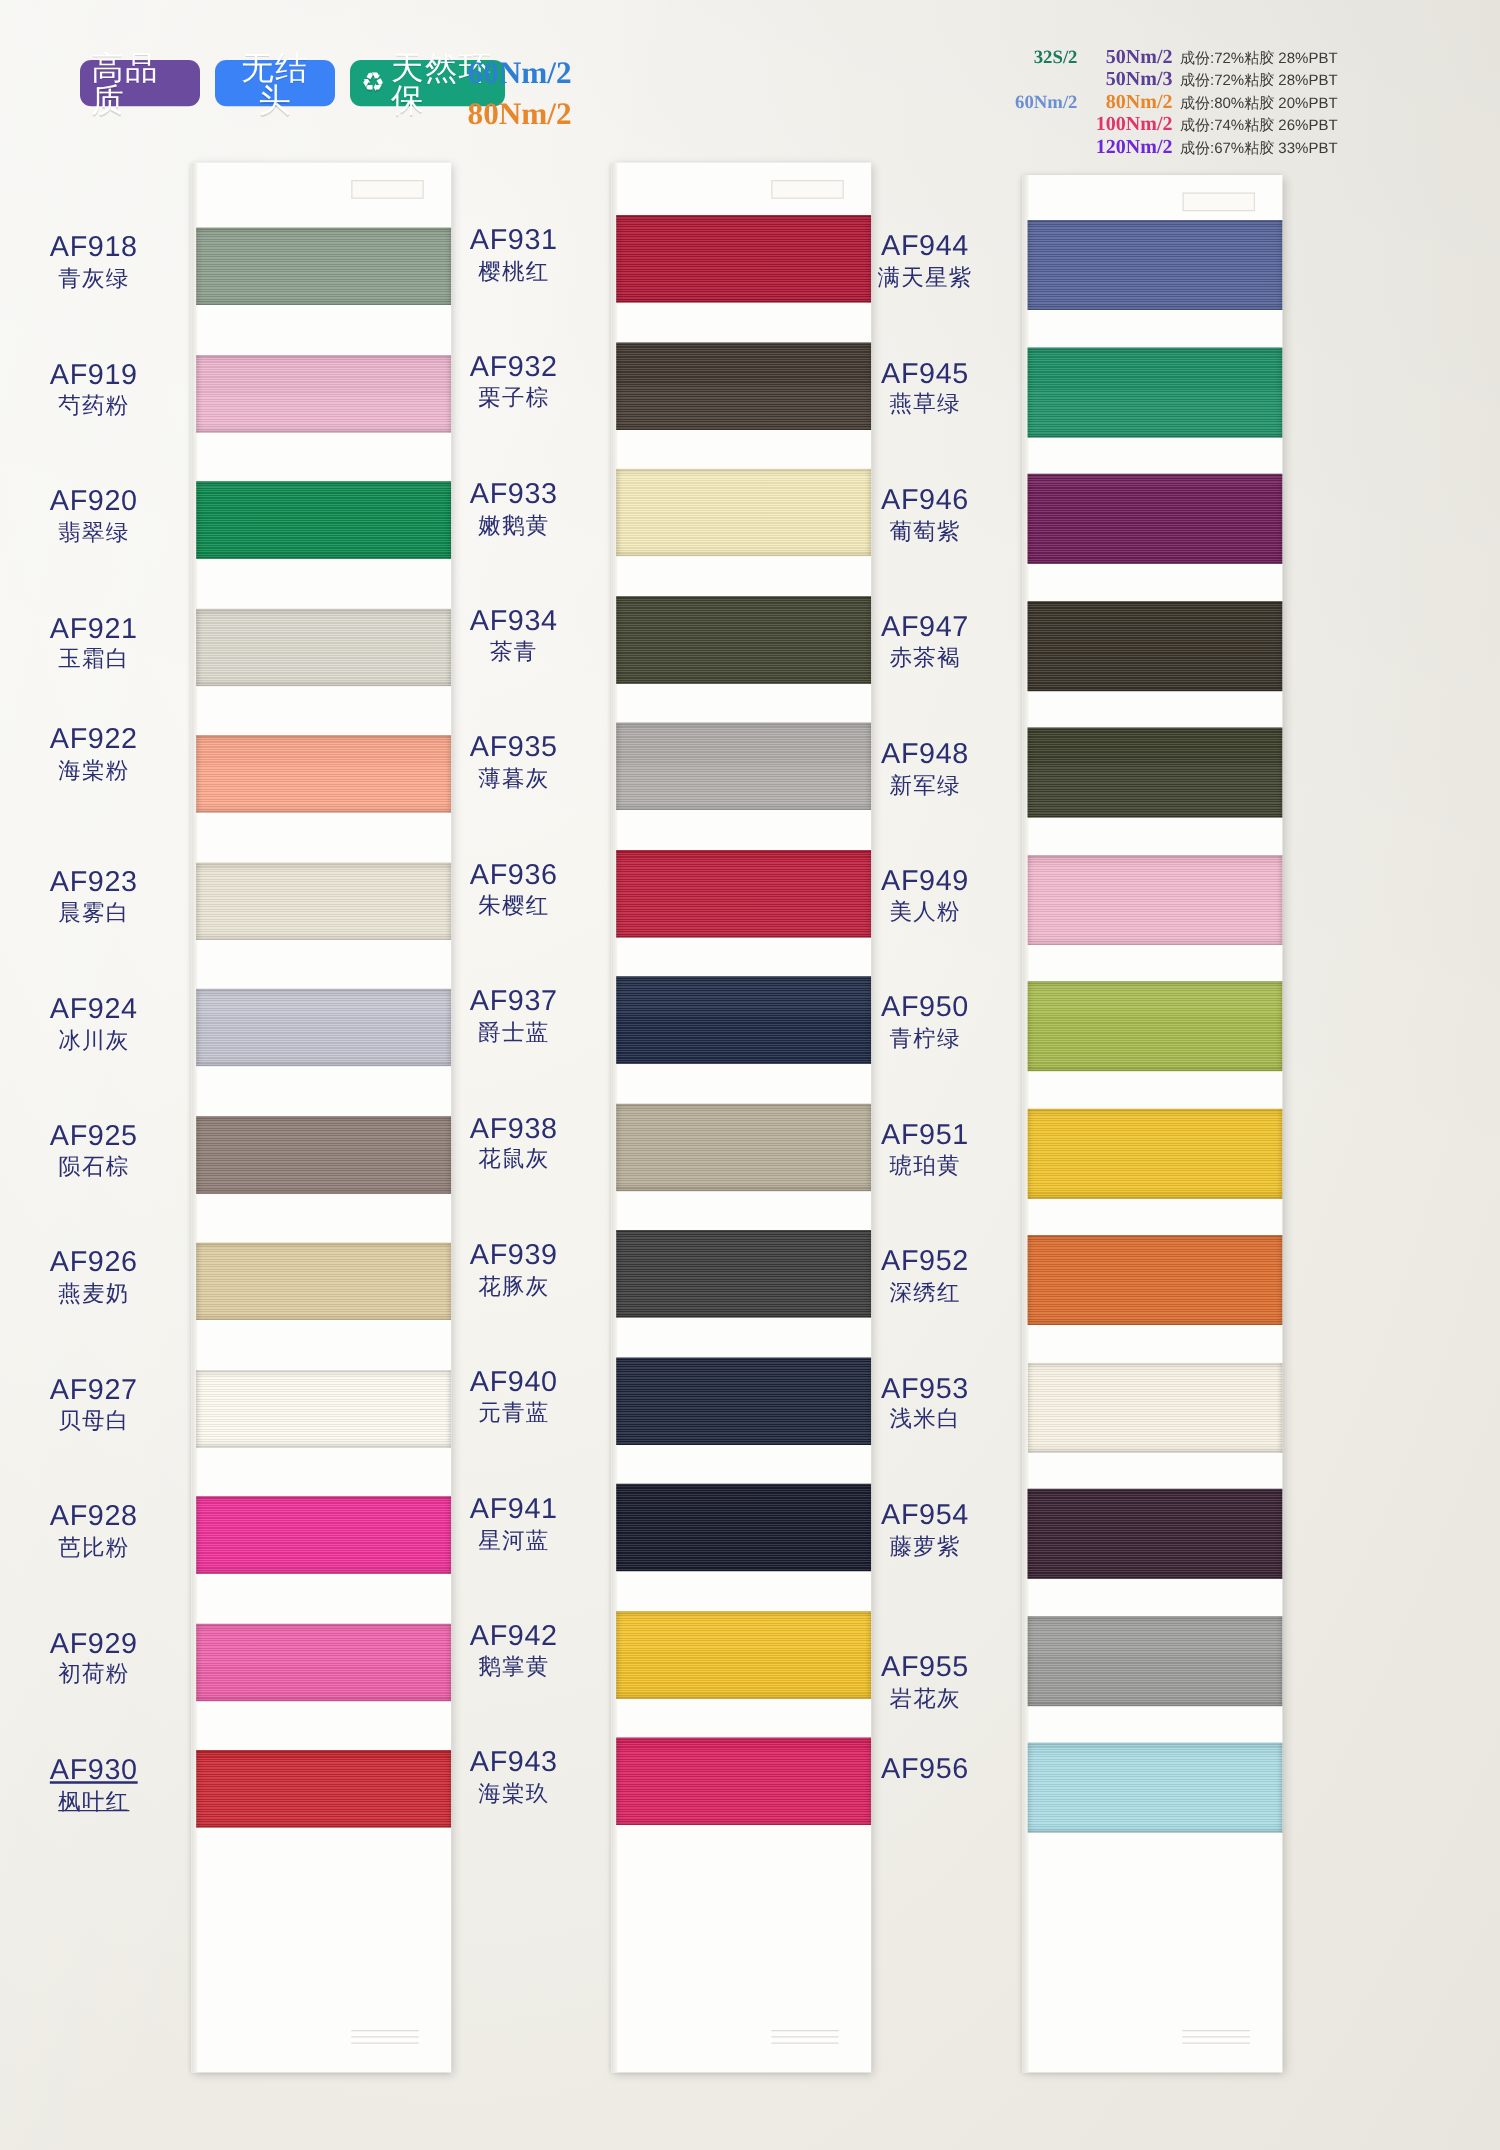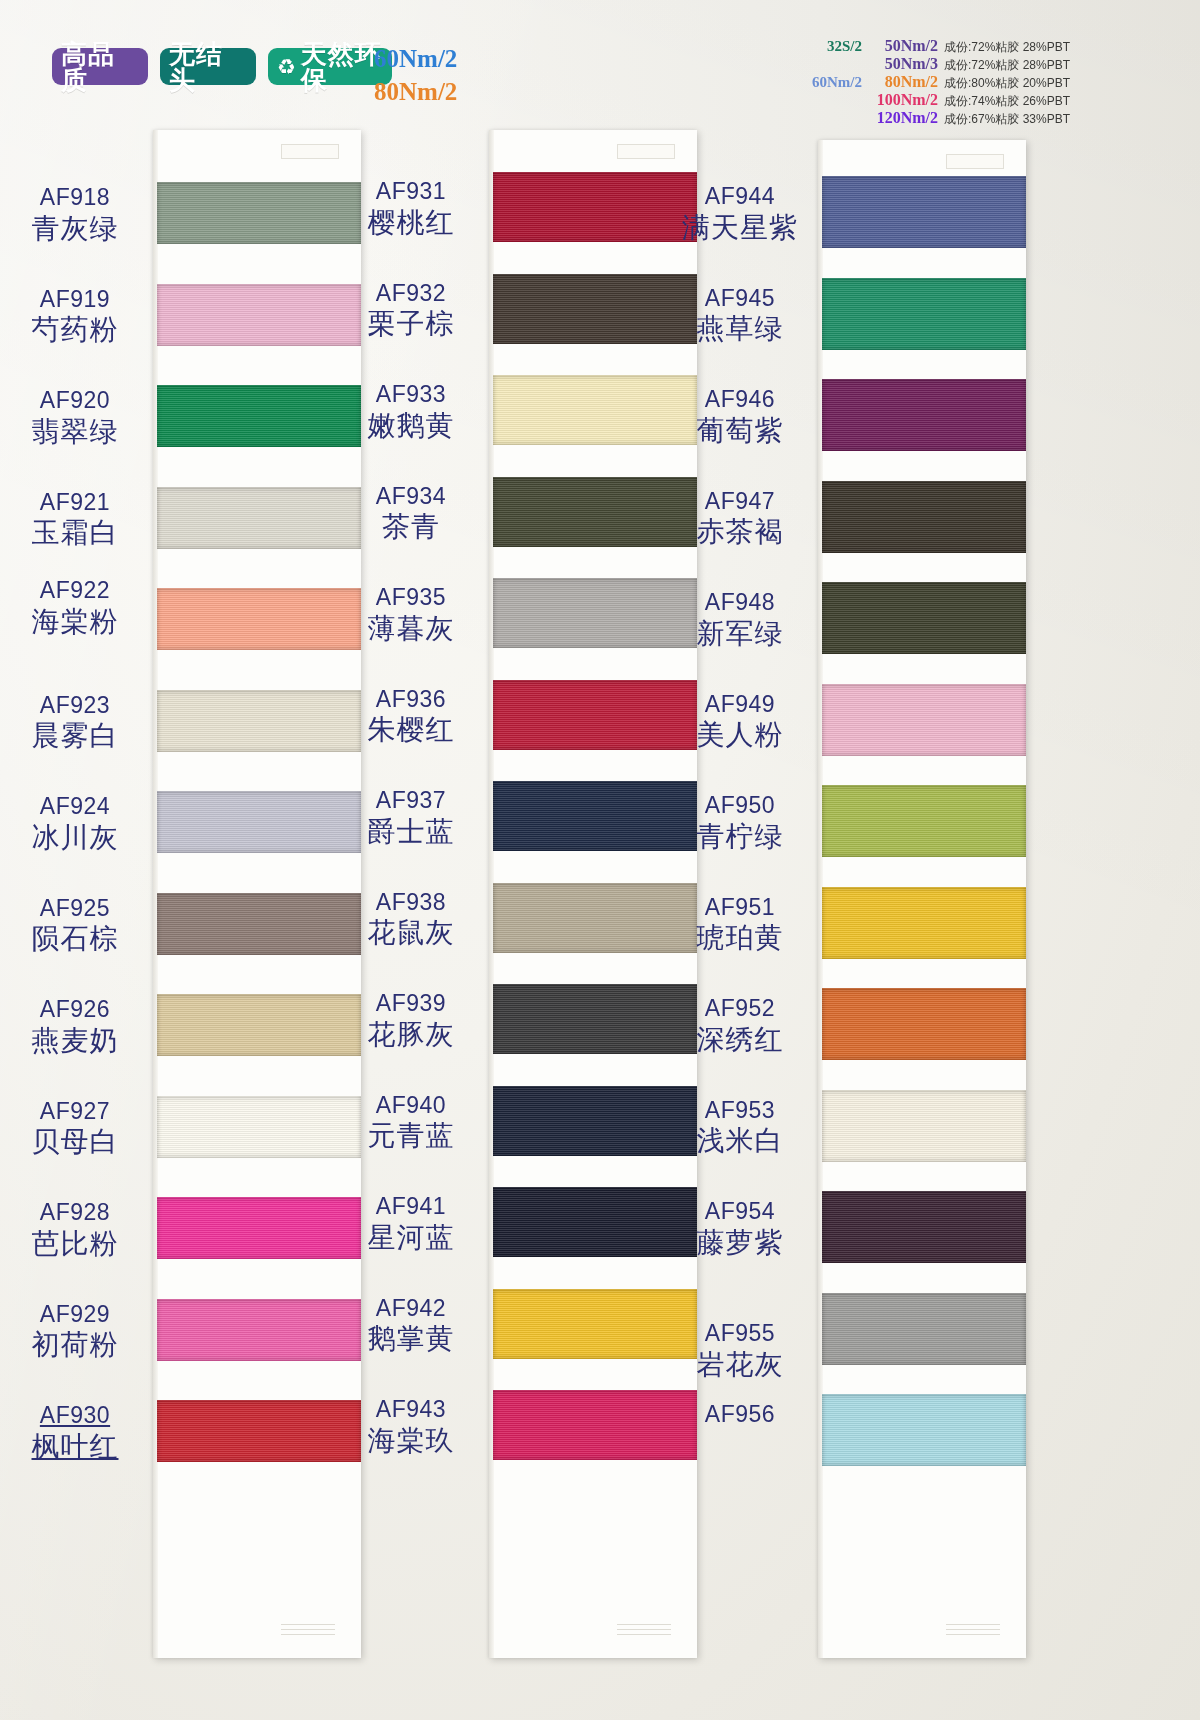--- a/index.html
+++ b/index.html
@@ -39,29 +39,30 @@
     width: 1200px; height: 132px;
   }
 
   .badge {
     position: absolute;
     top: 48px;
     height: 37px;
     border-radius: 9px;
     color: #ffffff;
     font-size: 26px;
-    font-weight: bold;
+    font-weight: normal;
     letter-spacing: 1px;
     display: flex;
     align-items: center;
     justify-content: center;
     box-sizing: border-box;
     padding: 0 9px;
     line-height: 1;
     text-shadow: 0 1px 0 rgba(0,0,0,0.13);
+    margin-left: 12px;
   }
   #badge-quality { left: 52px;  width: 96px; background: #6b4b9e; }
   #badge-knotless{ left: 160px; width: 96px; background: #e0356b; }
   #badge-eco     { left: 268px; width: 124px; background: #16a07c; }
   .badge-eco-inner { display: flex; align-items: center; gap: 3px; }
   .recycle-glyph { font-size: 21px; line-height: 1; margin-right: 1px; }
 
   #nm-stack {
     position: absolute;
     left: 374px; top: 42px;
@@ -199,41 +200,41 @@
     text-align: center;
     color: #2b2f72;
     line-height: 1.12;
   }
   .label .code {
     font-size: 23px;
     letter-spacing: 0.5px;
     display: block;
   }
   .label .name {
-    font-size: 28px;
+    font-size: 18px;
     letter-spacing: 1px;
     display: block;
     margin-top: 2px;
   }
   .col0 .label { left: 0px; }
   .col1 .label { left: 336px; }
   .col2 .label { left: 665px; }
 </style>
 </head>
 <body>
 
 <div id="paper"></div>
 
 <div id="header">
 
   <div class="badge" id="badge-quality" style="background: rgb(107, 75, 158);">
     <span>高品质</span>
   </div>
 
-  <div class="badge" id="badge-knotless" style="background: #0f766e;">
+  <div class="badge" id="badge-knotless" style="background: #3b82f6; text-align: center;">
     <span>无结头</span>
   </div>
 
   <div class="badge" id="badge-eco" style="background: rgb(22, 160, 124);">
     <span class="badge-eco-inner">
       <span class="recycle-glyph">♻</span>
       <span>天然环保</span>
     </span>
   </div>
 

